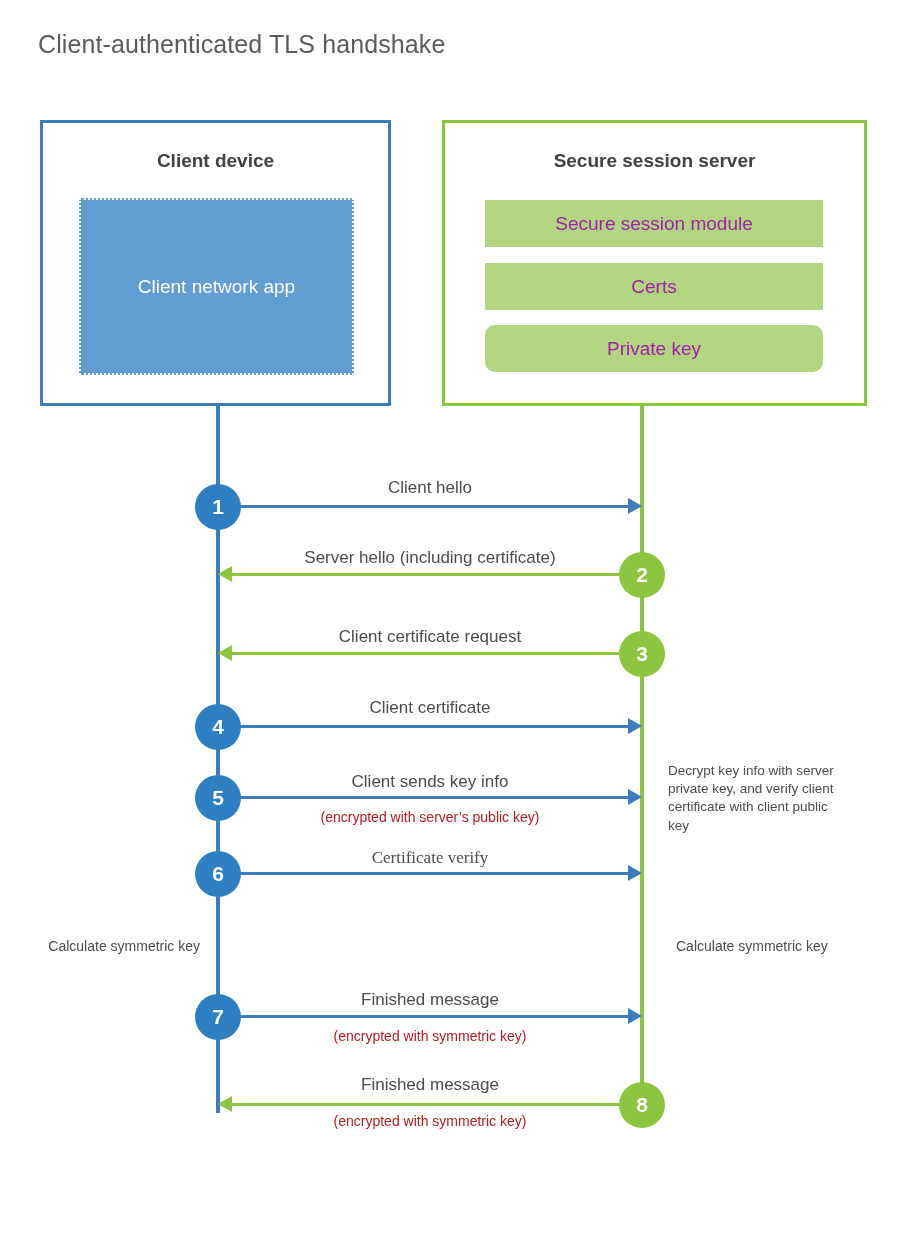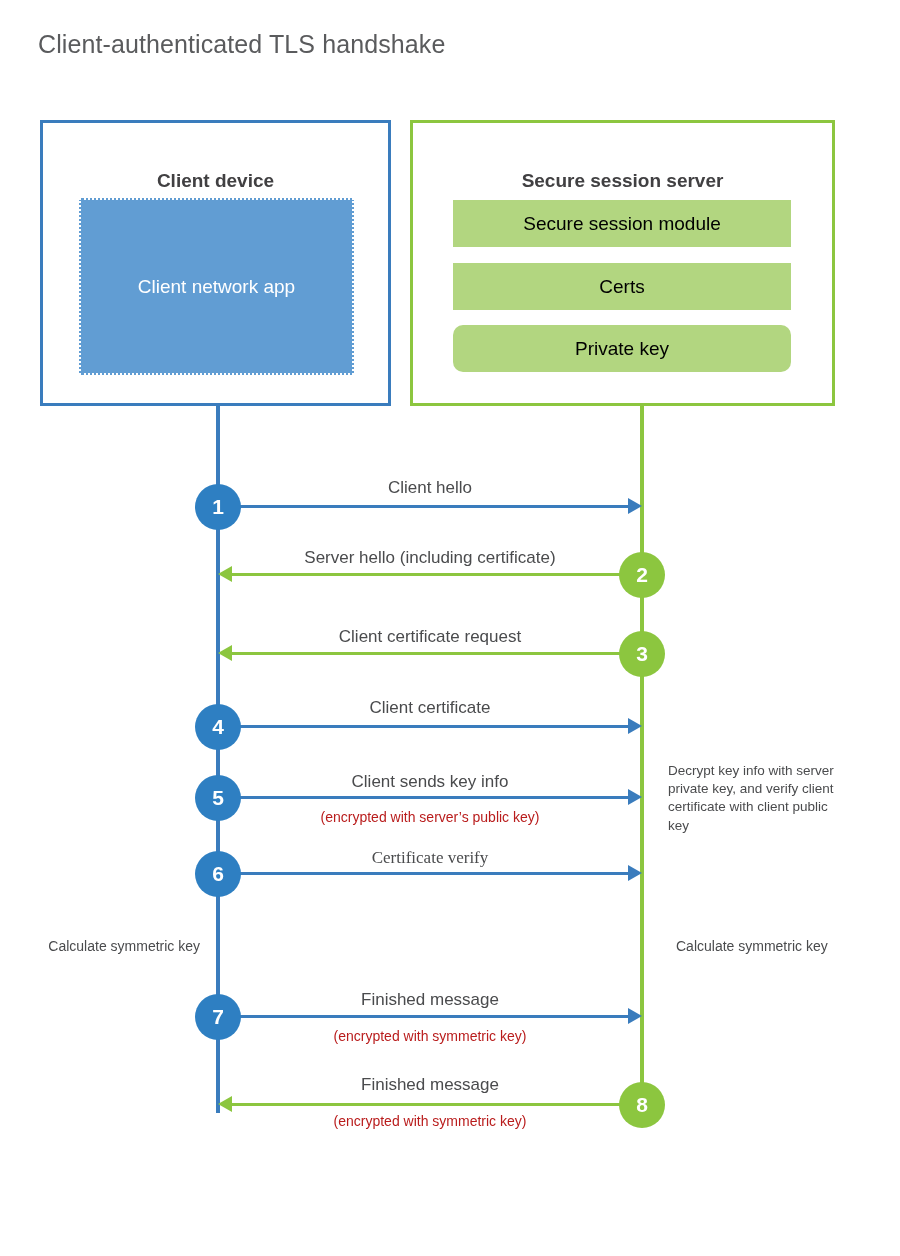--- a/index.html
+++ b/index.html
@@ -35,33 +35,32 @@
     position: absolute;
     box-sizing: border-box;
     background: #ffffff;
   }
   #client-box {
     left: 40px;  top: 120px;
     width: 351px; height: 286px;
     border: 3px solid #3a7cbd;
   }
   #server-box {
-    left: 410px; top: 120px;
+    left: 442px; top: 120px;
     width: 425px; height: 286px;
     border: 3px solid #8cc63f;
   }
   .party-title {
     position: absolute;
     left: 0; right: 0;
     top: 27px;
     text-align: center;
     font-size: 19px;
     font-weight: bold;
     color: #414042;
-    margin-top: 20px;
   }
   
   #client-app {
     position: absolute;
     box-sizing: border-box;
     left: 36px;
     top: 75px;
     width: 275px;
     height: 177px;
     background: #619dd3;
@@ -79,21 +78,21 @@
   .server-bar {
     position: absolute;
     box-sizing: border-box;
     left: 40px;
     width: 338px;
     height: 47px;
     background: #b2d680;
     display: flex;
     align-items: center;
     justify-content: center;
-    color: #000000;
+    color: #a21caf;
     font-size: 19px;
     font-weight: 400;
   }
   #server-bar-0 { top: 77px; }
   #server-bar-1 { top: 140px; }
   #server-bar-2 { top: 202px; border-radius: 10px; }
 
   
   .lifeline {
     position: absolute;

